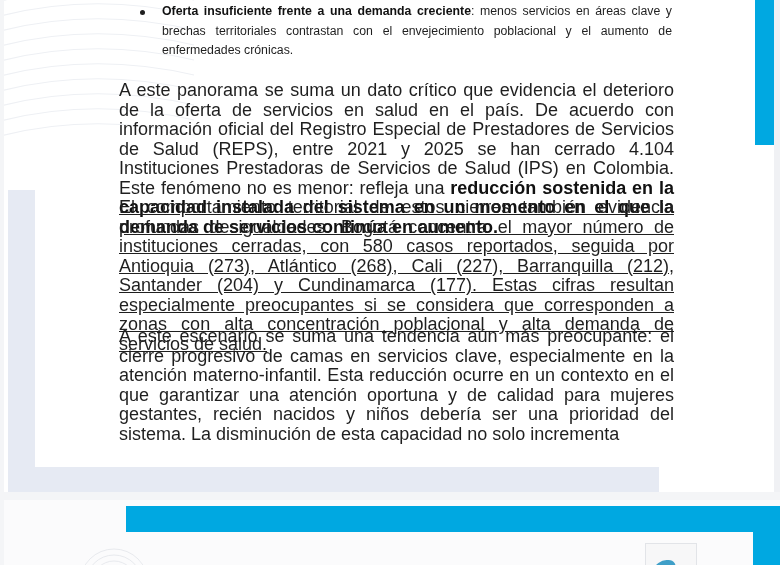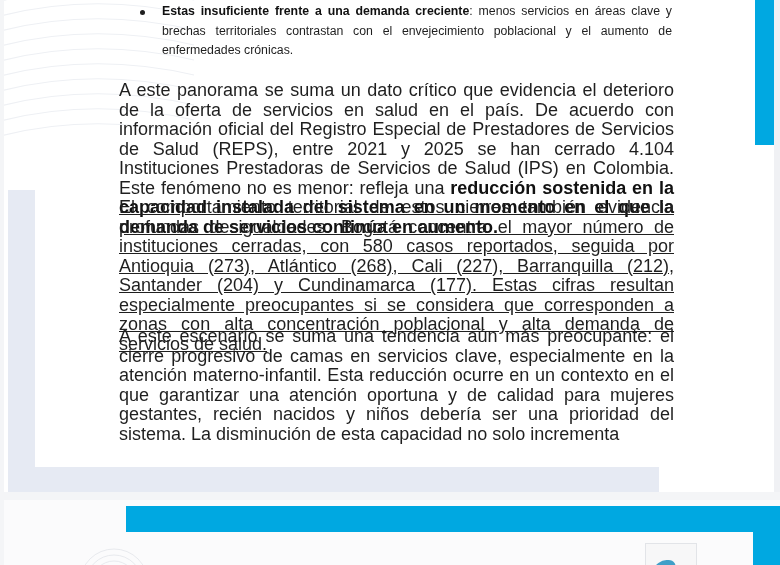--- a/index.html
+++ b/index.html
@@ -181,21 +181,21 @@
       <path d="M0 195 Q120 145 250 175"></path>
     </g>
   </svg>
 
   <div class="page1-frame-left"></div>
   <div class="page1-frame-bottom"></div>
   <div class="page1-accent"></div>
 
   <div class="bullet-block">
     <span class="bullet-dot"></span>
-    <p class="bullet-text"><b>Estas insuficiente frente a una demanda creciente</b><span>: menos servicios en áreas clave y brechas territoriales contrastan con el envejecimiento poblacional y el aumento de enfermedades crónicas.</span></p>
+    <p class="bullet-text"><b>Oferta insuficiente frente a una demanda creciente</b><span>: menos servicios en áreas clave y brechas territoriales contrastan con el envejecimiento poblacional y el aumento de enfermedades crónicas.</span></p>
   </div>
 
   <p class="text" id="para1"><span>A este panorama se suma un dato crítico que evidencia el deterioro de la oferta de servicios en salud en el país. De acuerdo con información oficial del Registro Especial de Prestadores de Servicios de Salud (REPS), entre 2021 y 2025 se han cerrado 4.104 Instituciones Prestadoras de Servicios de Salud (IPS) en Colombia. Este fenómeno no es menor: refleja una </span><b>reducción sostenida en la capacidad instalada del sistema en un momento en el que la demanda de servicios continúa en aumento.</b></p>
 
   <p class="text" id="para2"><span>El comportamiento territorial de estos cierres también evidencia profundas desigualdades. Bogotá concentra el mayor número de instituciones cerradas, con 580 casos reportados, seguida por Antioquia (273), Atlántico (268), Cali (227), Barranquilla (212), Santander (204) y Cundinamarca (177). Estas cifras resultan especialmente preocupantes si se considera que corresponden a zonas con alta concentración poblacional y alta demanda de servicios de salud.</span></p>
 
   <p class="text" id="para3"><span>A este escenario se suma una tendencia aún más preocupante: el cierre progresivo de camas en servicios clave, especialmente en la atención materno-infantil. Esta reducción ocurre en un contexto en el que garantizar una atención oportuna y de calidad para mujeres gestantes, recién nacidos y niños debería ser una prioridad del sistema. La disminución de esta capacidad no solo incrementa</span></p>
 </div>
 <div class="page1-right-shadow"></div>
 

